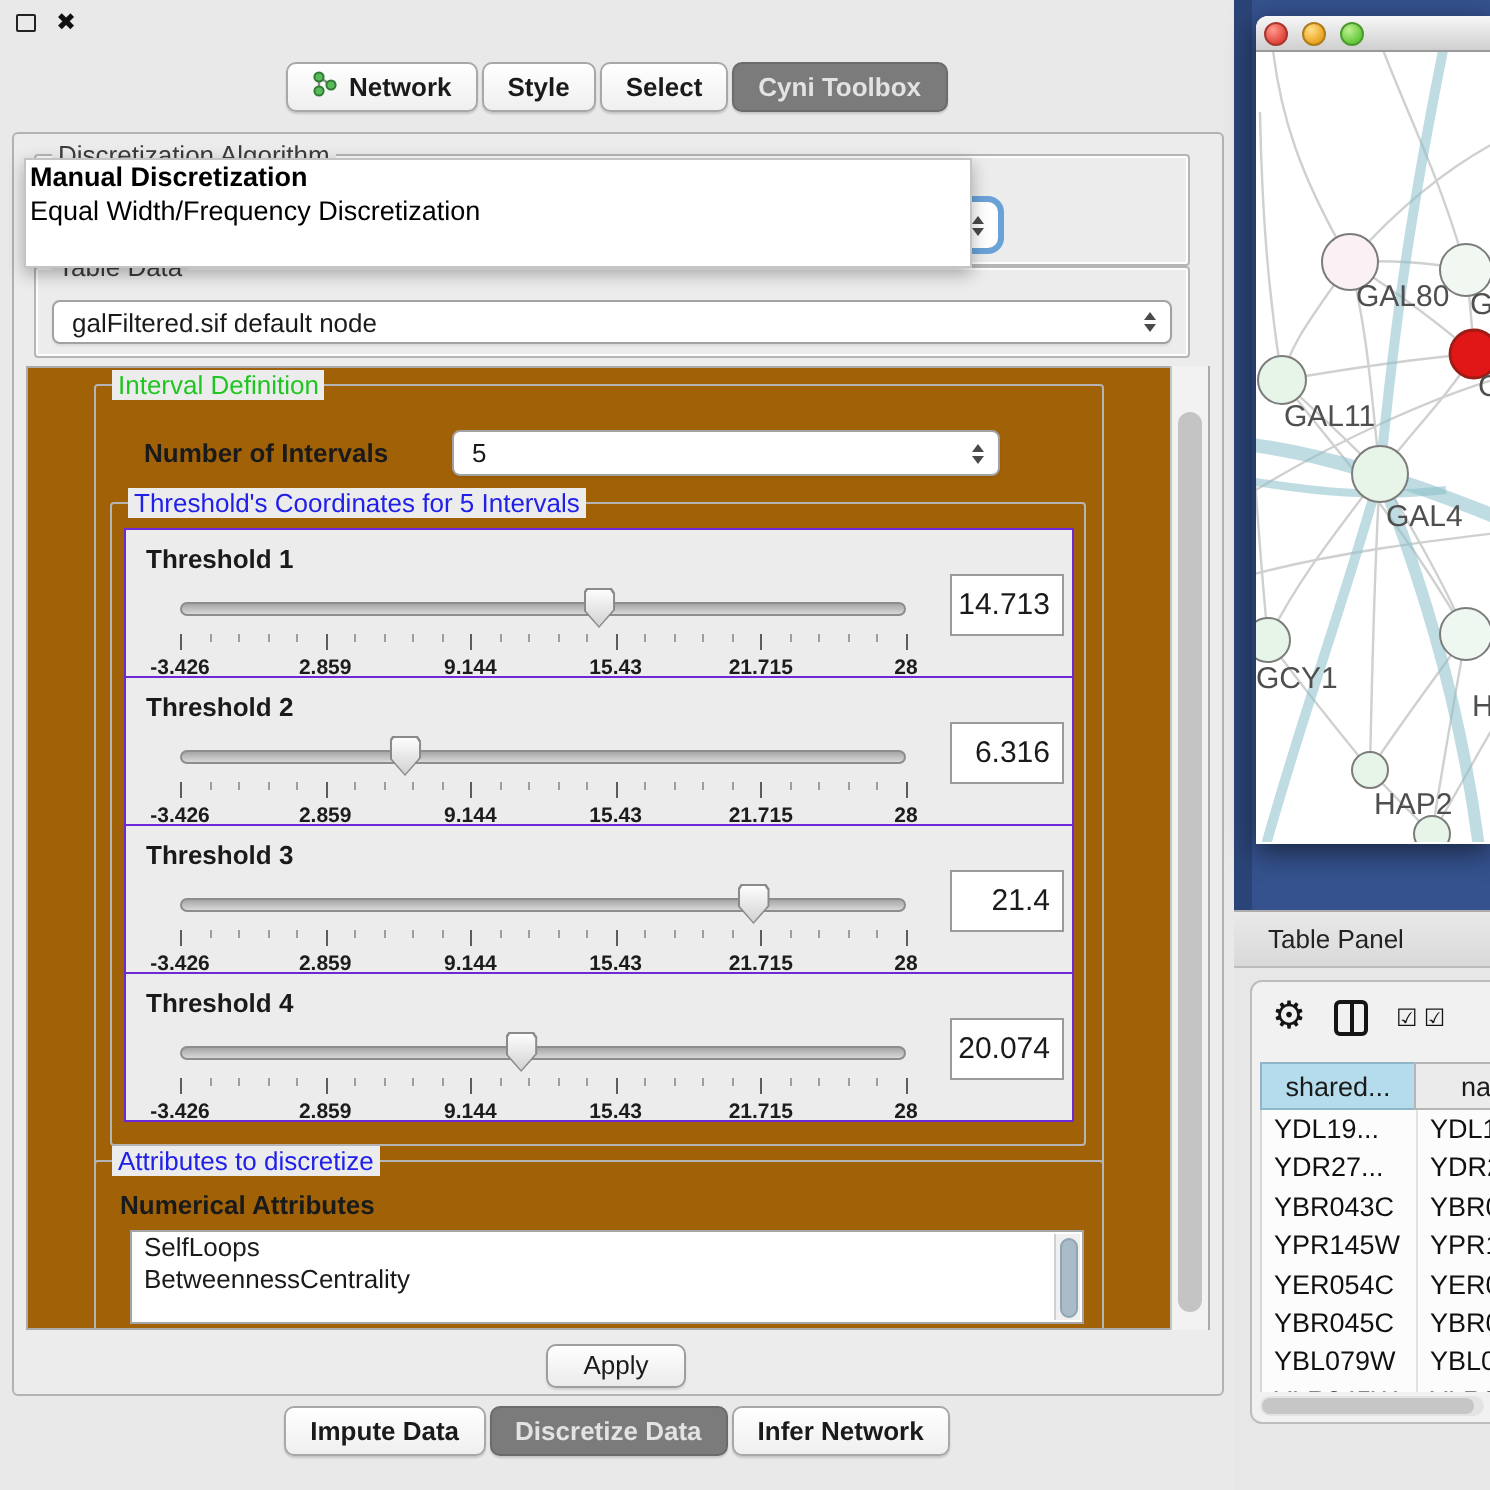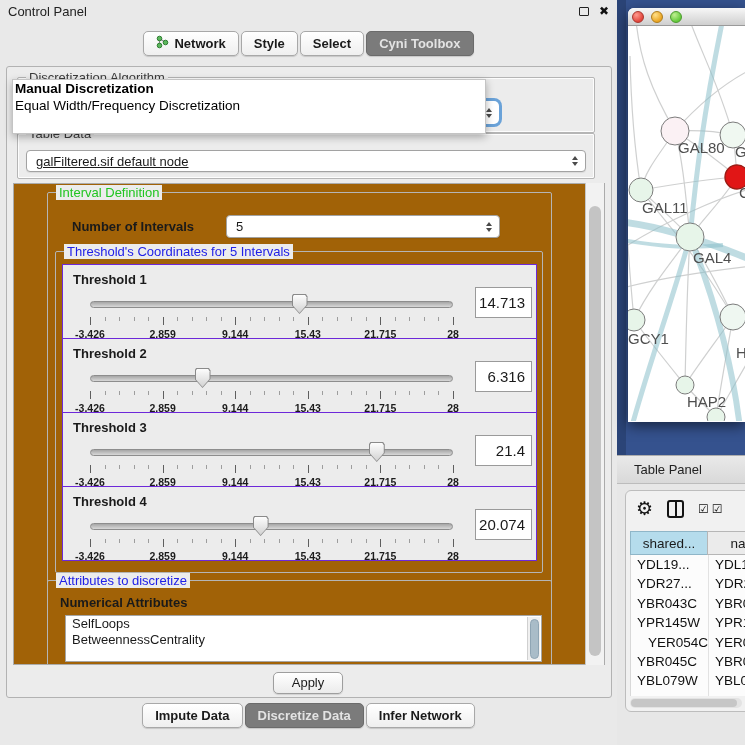--- a/index.html
+++ b/index.html
@@ -106,21 +106,20 @@
   .net-label { font-family:"Liberation Sans","DejaVu Sans",sans-serif; font-size:15px; fill:#4f4f4f; }
 </style>
 </head>
 <body>
 
 <div id="root">
 
   <div id="control-panel">
 
     <div class="cp-titlebar">
-      <span class="cp-title">Control Panel</span>
       <span class="float-box"></span>
       <span class="close-x">✖</span>
     </div>
 
     <div class="tabrow" id="top-tabs">
         <div class="tab">
           <span><svg width="13" height="14" viewBox="0 0 13 14">
               <line x1="3.5" y1="3.5" x2="3.5" y2="10.5" stroke="#8a8a8a" stroke-width="1.2"></line>
               <line x1="3.5" y1="3.5" x2="9.5" y2="7.5" stroke="#8a8a8a" stroke-width="1.2"></line>
               <circle cx="3.5" cy="3.5" r="2.3" fill="#5cb85c" stroke="#2e7d32"></circle>
@@ -147,21 +146,21 @@
       </div>
       <div class="focus-combo" style="left:294px; top:34px; width:198px; height:23px;">
         <div class="spin">
             <i class="up"></i>
             <i class="dn"></i>
           </div>
       </div>
 
       <div class="group" style="left:10px; top:66px; width:578px; height:46px;">
         <span class="group-title t-gray">Table Data</span>
-        <div class="combo" style="left:8px; top:16px; width:560px; height:22px;text-decoration:underline;">
+        <div class="combo" style="left:8px; top:16px; width:560px; height:22px;">
           <span>galFiltered.sif default node</span>
           <div class="spin">
               <i class="up"></i>
               <i class="dn"></i>
             </div>
         </div>
       </div>
 
       <div class="viewport">
 
@@ -503,21 +502,21 @@
             </div>
             <div class="tbl-row">
               <div class="c" style="width: 78px;">YBR043C</div>
               <div class="c" style="width: 62px;">YBR0</div>
             </div>
             <div class="tbl-row">
               <div class="c" style="width: 78px;">YPR145W</div>
               <div class="c" style="width: 62px;">YPR1</div>
             </div>
             <div class="tbl-row">
-              <div class="c" style="width: 78px; text-align: right;">YER054C</div>
+              <div class="c" style="width: 78px;">YER054C</div>
               <div class="c" style="width: 62px;">YER0</div>
             </div>
             <div class="tbl-row">
               <div class="c" style="width: 78px;">YBR045C</div>
               <div class="c" style="width: 62px;">YBR0</div>
             </div>
             <div class="tbl-row">
               <div class="c" style="width: 78px;">YBL079W</div>
               <div class="c" style="width: 62px;">YBL0</div>
             </div>

